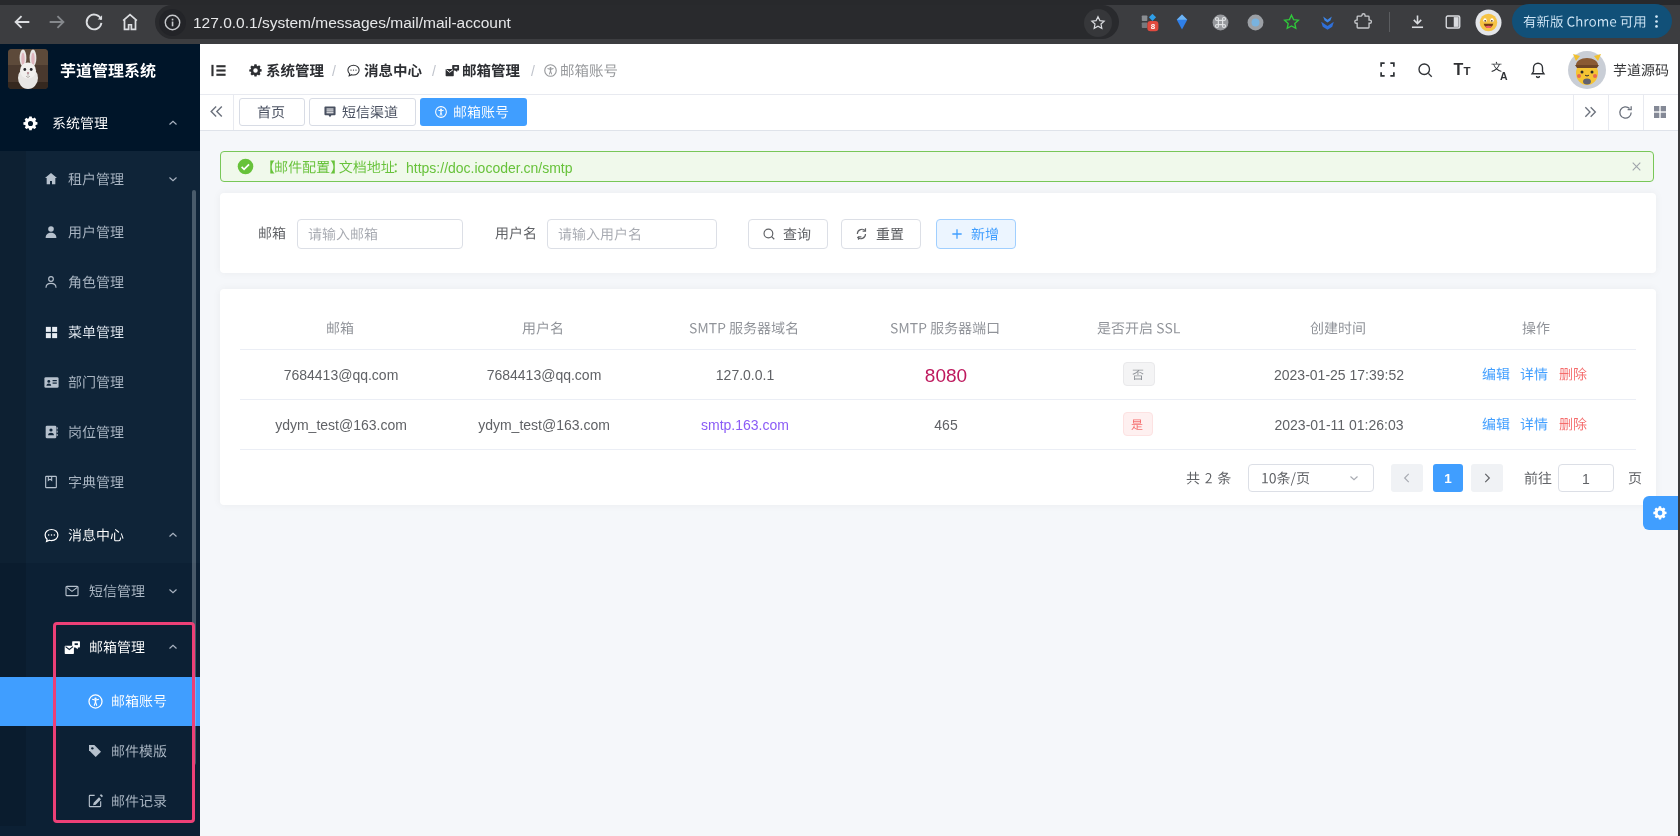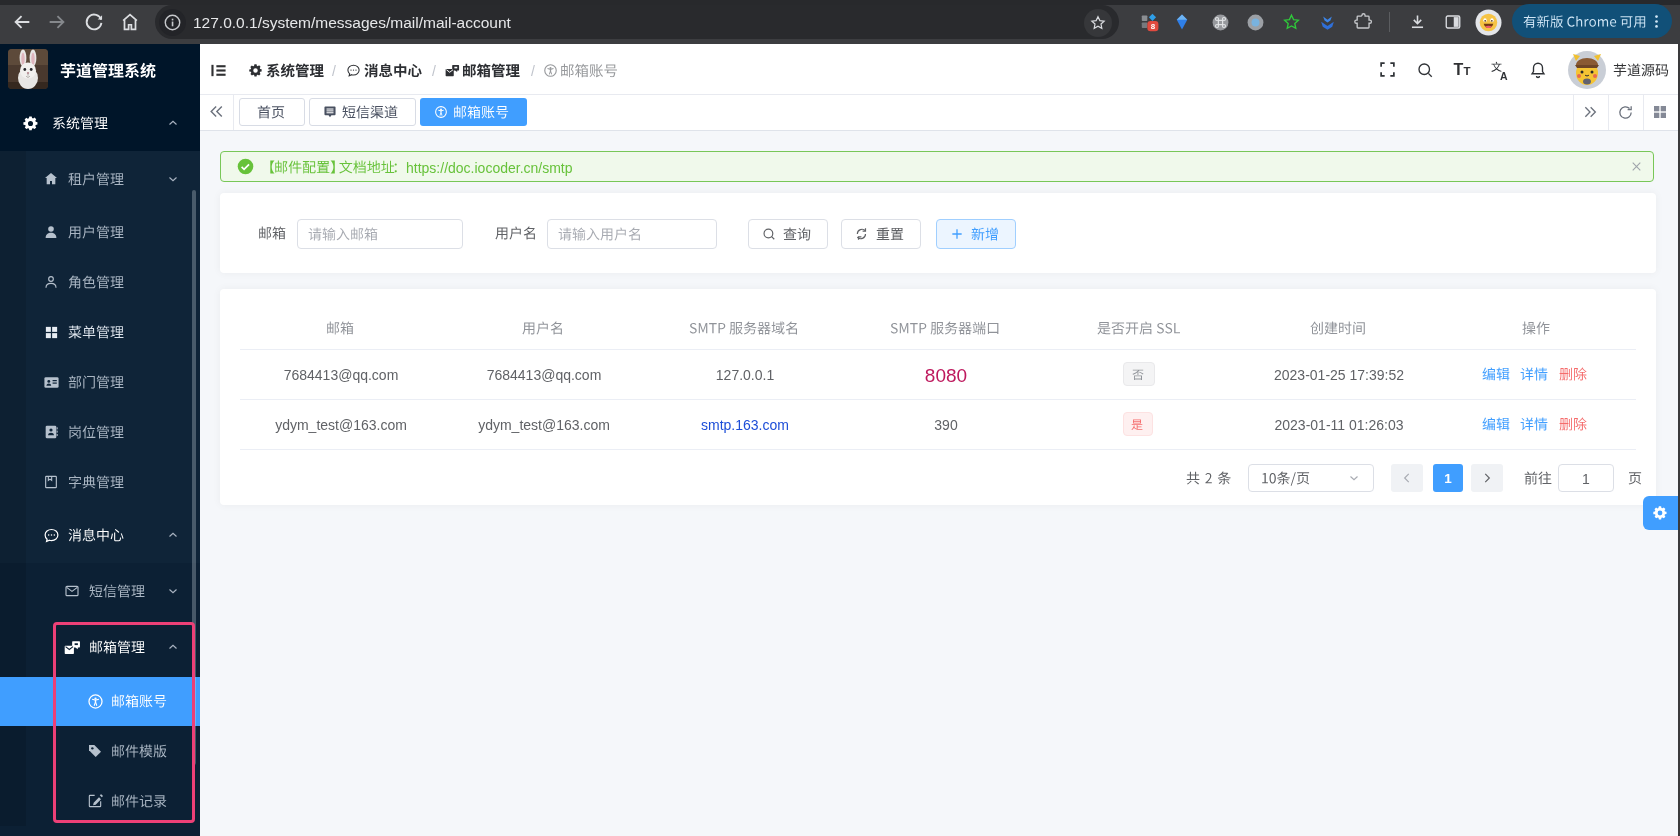--- a/index.html
+++ b/index.html
@@ -664,22 +664,22 @@
     </svg>
   </div>
 <div style="position:absolute;left:1559.0px;top:362.0px;">
     <svg width="30" height="24" viewBox="0 0 30 24" style="display:block">
       <path d="M9.9 7.1V15.0H10.8V7.1ZM12.0 5.8V17.2C12.0 17.5 11.9 17.5 11.7 17.5C11.5 17.5 10.9 17.5 10.3 17.5C10.4 17.8 10.5 18.2 10.6 18.4C11.5 18.4 12.0 18.4 12.4 18.3C12.7 18.1 12.9 17.8 12.9 17.2V5.8ZM0.6 11.0V12.0H1.5V12.7C1.5 14.4 1.4 16.5 0.5 17.9C0.8 18.0 1.1 18.3 1.3 18.5C2.3 16.9 2.4 14.5 2.4 12.7V12.0H3.7V17.2C3.7 17.3 3.6 17.4 3.5 17.4C3.3 17.4 2.9 17.4 2.4 17.4C2.5 17.6 2.6 18.0 2.7 18.3C3.4 18.3 3.9 18.3 4.2 18.1C4.5 17.9 4.6 17.6 4.6 17.2V12.0H5.6V12.1C5.6 13.9 5.5 16.3 4.7 18.0C4.9 18.1 5.3 18.3 5.5 18.4C6.3 16.7 6.4 14.0 6.4 12.1V12.0H7.7V17.2C7.7 17.3 7.7 17.4 7.5 17.4C7.4 17.4 6.9 17.4 6.4 17.4C6.6 17.6 6.7 18.0 6.7 18.3C7.5 18.3 7.9 18.3 8.2 18.1C8.5 17.9 8.6 17.7 8.6 17.2V12.0H9.4V11.0H8.6V6.0H5.6V11.0H4.6V6.0H1.5V11.0ZM2.4 6.9H3.7V11.0H2.4ZM6.4 6.9H7.7V11.0H6.4Z M20.6 14.2C20.2 15.2 19.4 16.3 18.7 17.0C18.9 17.2 19.3 17.4 19.5 17.6C20.2 16.8 21.0 15.6 21.6 14.5ZM24.7 14.5C25.4 15.4 26.3 16.7 26.7 17.5L27.5 17.0C27.1 16.2 26.3 15.0 25.5 14.1ZM15.1 6.1V18.4H16.0V7.1H17.8C17.5 8.0 17.1 9.3 16.6 10.2C17.7 11.4 18.0 12.3 18.0 13.1C18.0 13.5 17.9 13.9 17.7 14.1C17.6 14.2 17.4 14.2 17.2 14.2C17.0 14.2 16.7 14.2 16.3 14.2C16.5 14.4 16.6 14.8 16.6 15.1C16.9 15.1 17.3 15.1 17.6 15.1C17.9 15.1 18.2 15.0 18.4 14.8C18.8 14.5 18.9 13.9 18.9 13.2C18.9 12.3 18.7 11.3 17.6 10.1C18.1 9.0 18.6 7.6 19.1 6.5L18.4 6.1L18.2 6.1ZM19.2 12.5V13.5H22.9V17.2C22.9 17.4 22.8 17.5 22.6 17.5C22.4 17.5 21.7 17.5 20.9 17.5C21.1 17.7 21.2 18.1 21.3 18.4C22.3 18.4 22.9 18.4 23.4 18.2C23.8 18.1 23.9 17.8 23.9 17.2V13.5H27.4V12.5H23.9V10.8H26.0V9.9H20.5V10.8H22.9V12.5ZM23.3 5.5C22.3 7.1 20.6 8.8 18.8 9.7C19.1 9.9 19.4 10.2 19.5 10.4C20.9 9.6 22.3 8.4 23.3 7.1C24.5 8.6 25.7 9.5 26.9 10.3C27.1 10.0 27.4 9.7 27.6 9.5C26.3 8.8 25.0 7.8 23.8 6.3L24.1 5.8Z" fill="#f56c6c"></path>
     </svg>
   </div>
 <div style="position:absolute;left:240px;top:399px;width:1396px;height:1px;background:#ebeef5;"></div>
 <div style="position:absolute;top:424.5px;font-family:'Liberation Sans',sans-serif;font-size:14px;color:#606266;font-weight:400;line-height:1;white-space:nowrap;left:341.0px;transform:translate(-50%,-50%);">ydym_test@163.com</div>
 <div style="position:absolute;top:424.5px;font-family:'Liberation Sans',sans-serif;font-size:14px;color:#606266;font-weight:400;line-height:1;white-space:nowrap;left:544.0px;transform:translate(-50%,-50%);">ydym_test@163.com</div>
-<div style="position:absolute;top:424.5px;font-family:'Liberation Sans',sans-serif;font-size:14px;color:#1d4ed8;font-weight:400;line-height:1;white-space:nowrap;left:745.0px;transform:translate(-50%,-50%);">smtp.163.com</div>
-<div style="position:absolute;top:424.5px;font-family:'Liberation Sans',sans-serif;font-size:14px;color:#606266;font-weight:400;line-height:1;white-space:nowrap;left:946.0px;transform:translate(-50%,-50%);">390</div>
+<div style="position:absolute;top:424.5px;font-family:'Liberation Sans',sans-serif;font-size:14px;color:#8b5cf6;font-weight:400;line-height:1;white-space:nowrap;left:745.0px;transform:translate(-50%,-50%);">smtp.163.com</div>
+<div style="position:absolute;top:424.5px;font-family:'Liberation Sans',sans-serif;font-size:14px;color:#606266;font-weight:400;line-height:1;white-space:nowrap;left:946.0px;transform:translate(-50%,-50%);">465</div>
 <div style="position:absolute;left:1123px;top:412px;width:30px;height:24px;background:#fef0f0;border:1px solid #fde2e2;border-radius:4px;"></div>
 <div style="position:absolute;left:1131.0px;top:413.5px;">
     <svg width="14" height="21" viewBox="0 0 14 21" style="display:block">
       <path d="M2.8 7.8H9.1V8.8H2.8ZM2.8 6.2H9.1V7.1H2.8ZM2.0 5.5V9.4H10.0V5.5ZM2.8 11.5C2.5 13.2 1.7 14.6 0.4 15.4C0.6 15.5 1.0 15.9 1.1 16.0C1.9 15.5 2.5 14.7 3.0 13.8C4.0 15.4 5.5 15.8 7.9 15.8H11.2C11.3 15.5 11.4 15.1 11.6 14.9C10.9 14.9 8.4 14.9 8.0 14.9C7.5 14.9 7.0 14.9 6.6 14.9V13.2H10.5V12.4H6.6V11.1H11.3V10.3H0.7V11.1H5.7V14.7C4.6 14.4 3.8 13.9 3.4 12.8C3.5 12.4 3.6 12.0 3.7 11.6Z" fill="#f56c6c"></path>
     </svg>
   </div>
 <div style="position:absolute;top:424.5px;font-family:'Liberation Sans',sans-serif;font-size:14px;color:#606266;font-weight:400;line-height:1;white-space:nowrap;left:1339.0px;transform:translate(-50%,-50%);">2023-01-11 01:26:03</div>
 <div style="position:absolute;left:1482.0px;top:412.0px;">
     <svg width="30" height="24" viewBox="0 0 30 24" style="display:block">
       <path d="M0.6 16.6 0.8 17.5C2.0 17.1 3.4 16.5 4.8 15.9L4.6 15.0C3.1 15.6 1.6 16.2 0.6 16.6ZM0.9 11.4C1.1 11.3 1.4 11.2 2.9 11.0C2.3 11.9 1.8 12.6 1.6 12.9C1.2 13.4 0.9 13.8 0.6 13.8C0.7 14.1 0.9 14.6 1.0 14.8C1.2 14.6 1.7 14.5 4.7 13.8C4.7 13.5 4.7 13.1 4.7 12.9L2.3 13.4C3.3 12.1 4.3 10.5 5.1 9.0L4.2 8.5C4.0 9.0 3.7 9.6 3.4 10.1L1.9 10.2C2.7 9.0 3.4 7.4 4.0 5.9L3.0 5.6C2.5 7.3 1.6 9.1 1.3 9.6C1.0 10.0 0.8 10.4 0.5 10.4C0.6 10.7 0.8 11.2 0.9 11.4ZM8.7 12.4V14.5H7.6V12.4ZM9.5 12.4H10.4V14.5H9.5ZM6.7 11.6V18.3H7.6V15.3H8.7V18.0H9.5V15.3H10.4V18.0H11.2V15.3H12.2V17.4C12.2 17.5 12.2 17.5 12.1 17.6C12.0 17.6 11.7 17.6 11.4 17.5C11.5 17.8 11.6 18.1 11.6 18.3C12.1 18.3 12.5 18.3 12.7 18.2C13.0 18.0 13.0 17.8 13.0 17.4V11.5L12.2 11.6ZM11.2 12.4H12.2V14.5H11.2ZM8.5 5.8C8.7 6.1 8.9 6.7 9.1 7.1H5.8V10.1C5.8 12.3 5.7 15.4 4.4 17.6C4.6 17.7 5.0 18.0 5.2 18.2C6.5 15.9 6.7 12.6 6.8 10.3H12.9V7.1H10.2C10.0 6.6 9.8 6.0 9.5 5.5ZM6.8 8.0H11.9V9.5H6.8Z M21.7 6.8H25.5V8.2H21.7ZM20.7 6.0V9.0H26.5V6.0ZM15.1 12.7C15.2 12.6 15.7 12.5 16.1 12.5H17.4V14.5L14.6 15.0L14.8 16.0L17.4 15.5V18.4H18.4V15.3L20.0 15.0L19.9 14.0L18.4 14.3V12.5H19.7V11.5H18.4V9.4H17.4V11.5H16.1C16.5 10.6 16.9 9.4 17.2 8.2H19.8V7.2H17.5C17.6 6.7 17.7 6.2 17.8 5.8L16.7 5.6C16.7 6.1 16.6 6.7 16.4 7.2H14.7V8.2H16.2C15.9 9.3 15.6 10.3 15.5 10.6C15.2 11.2 15.1 11.7 14.8 11.7C14.9 12.0 15.1 12.5 15.1 12.7ZM25.4 10.7V11.9H21.8V10.7ZM19.6 16.3 19.8 17.2 25.4 16.8V18.4H26.4V16.7L27.4 16.6L27.4 15.7L26.4 15.8V10.7H27.3V9.8H19.9V10.7H20.9V16.2ZM25.4 12.7V13.9H21.8V12.7ZM25.4 14.7V15.8L21.8 16.1V14.7Z" fill="#409eff"></path>

